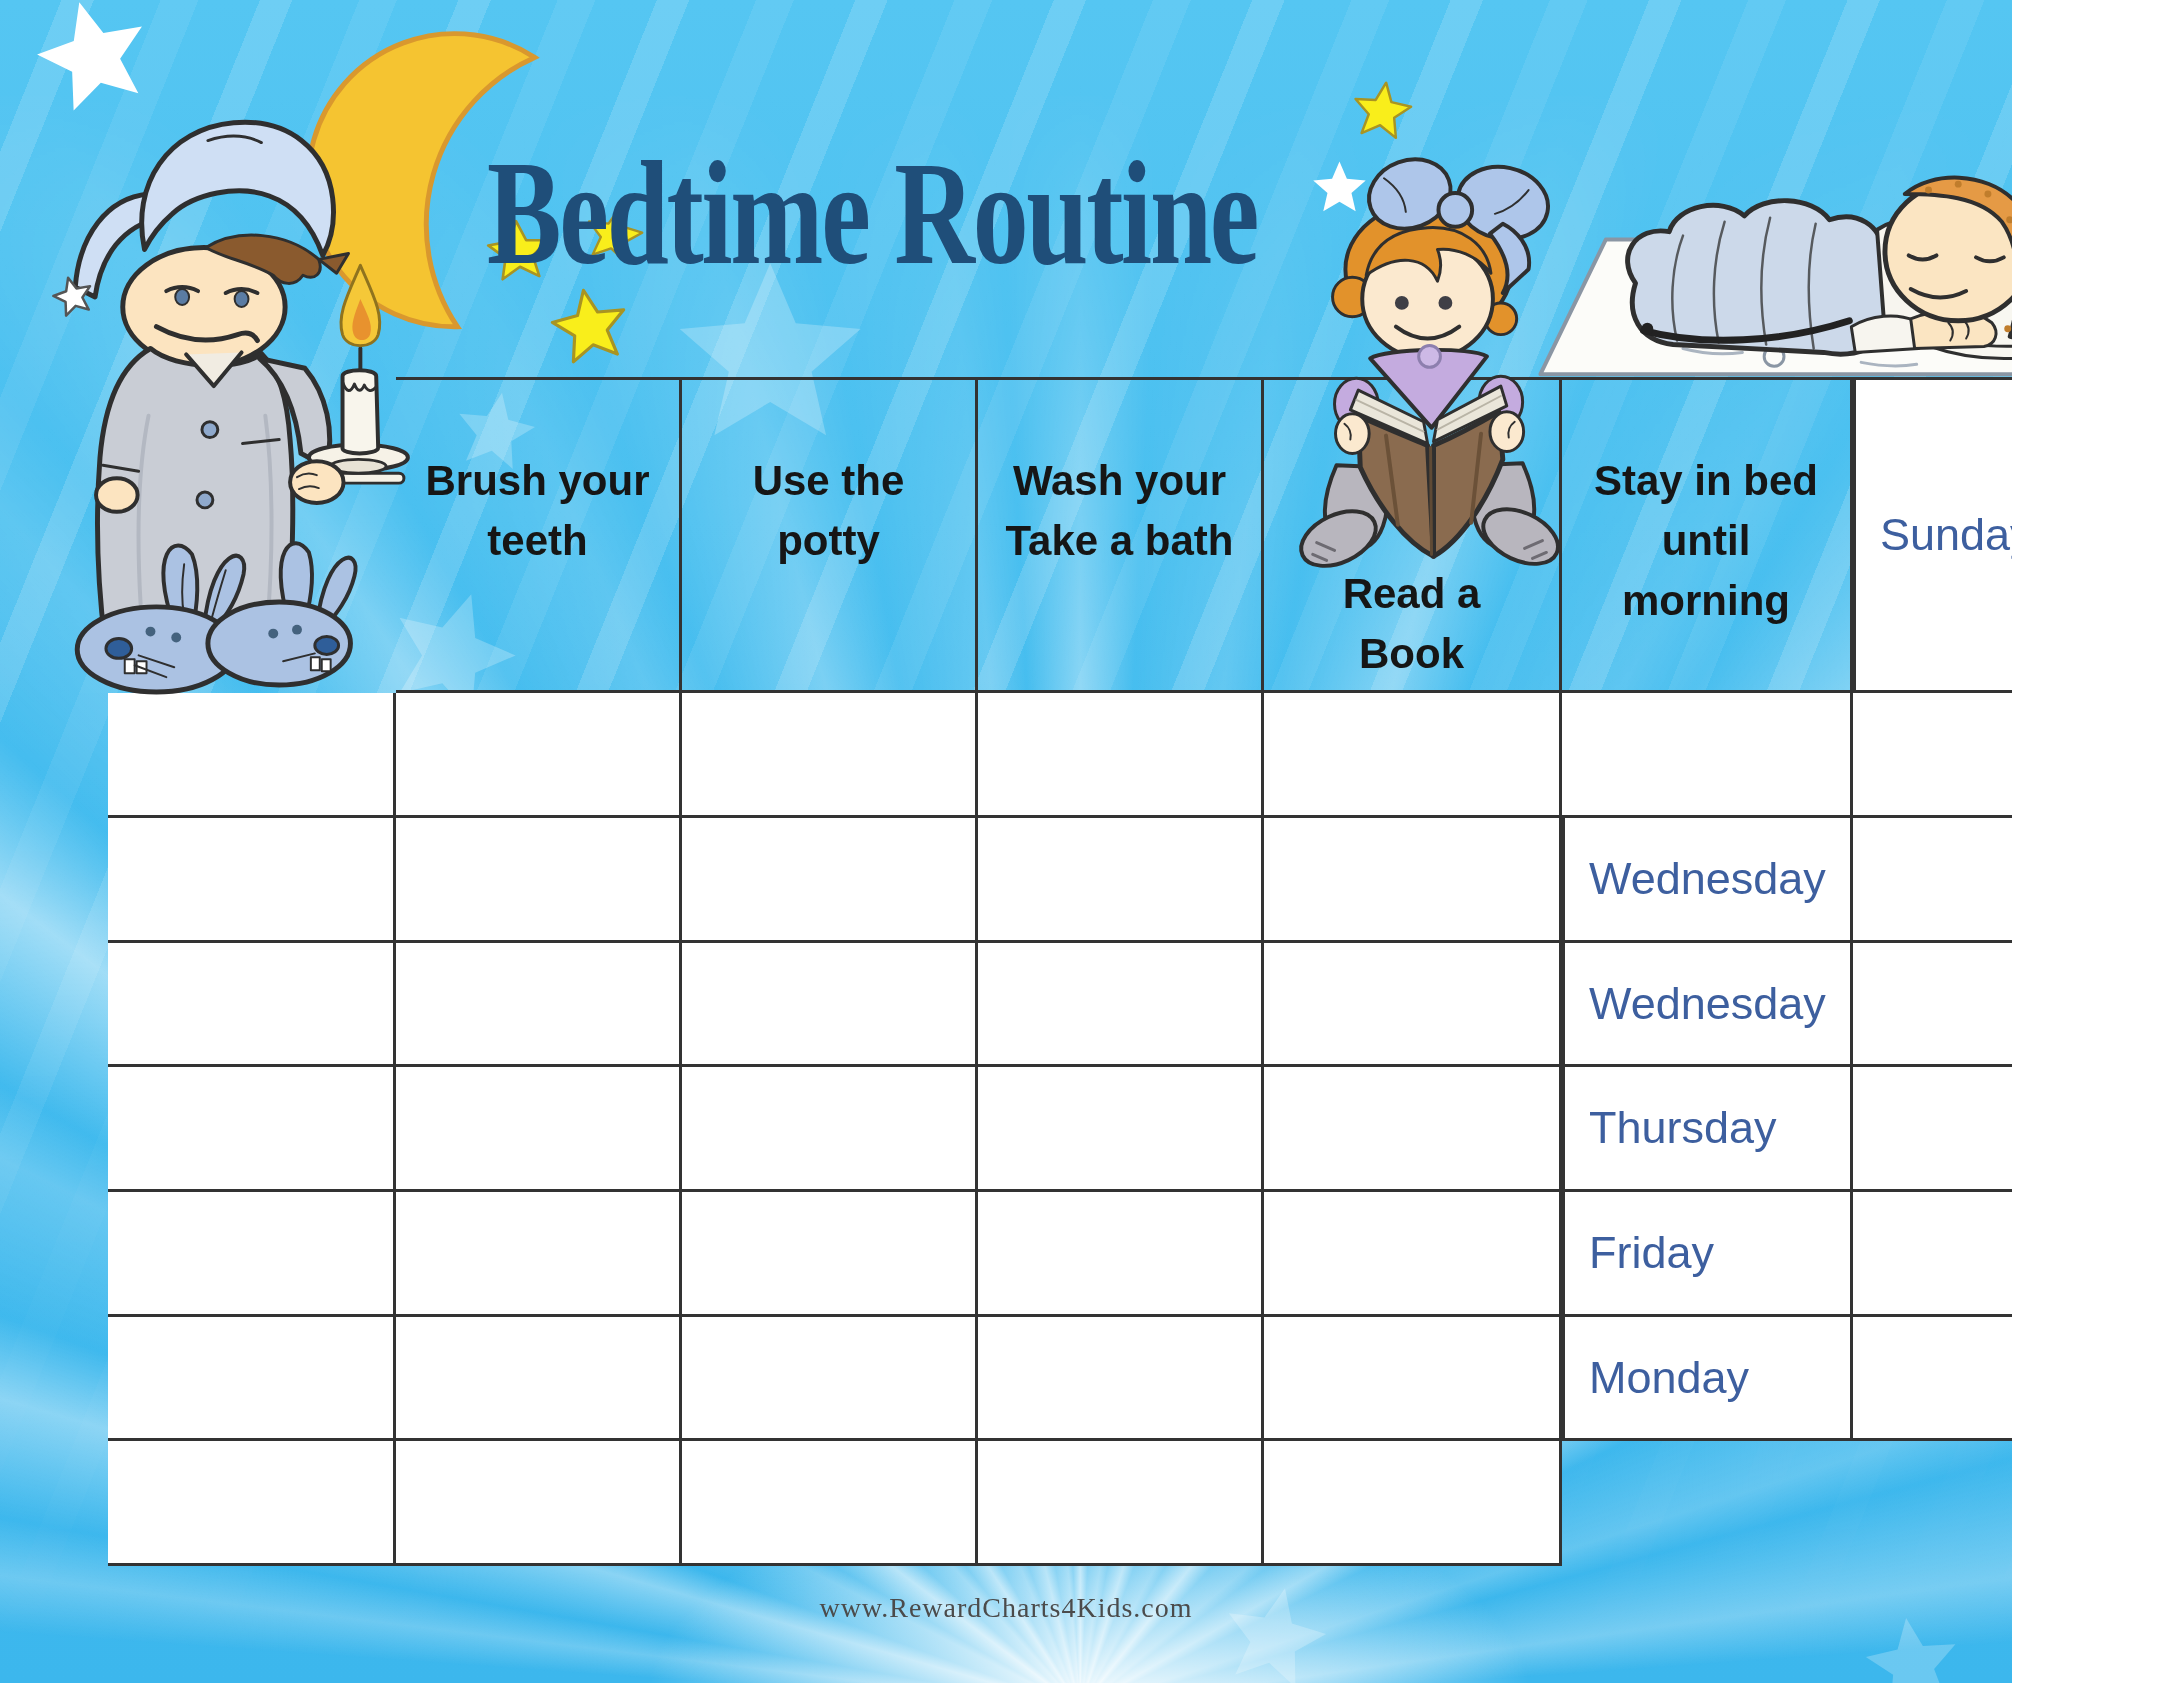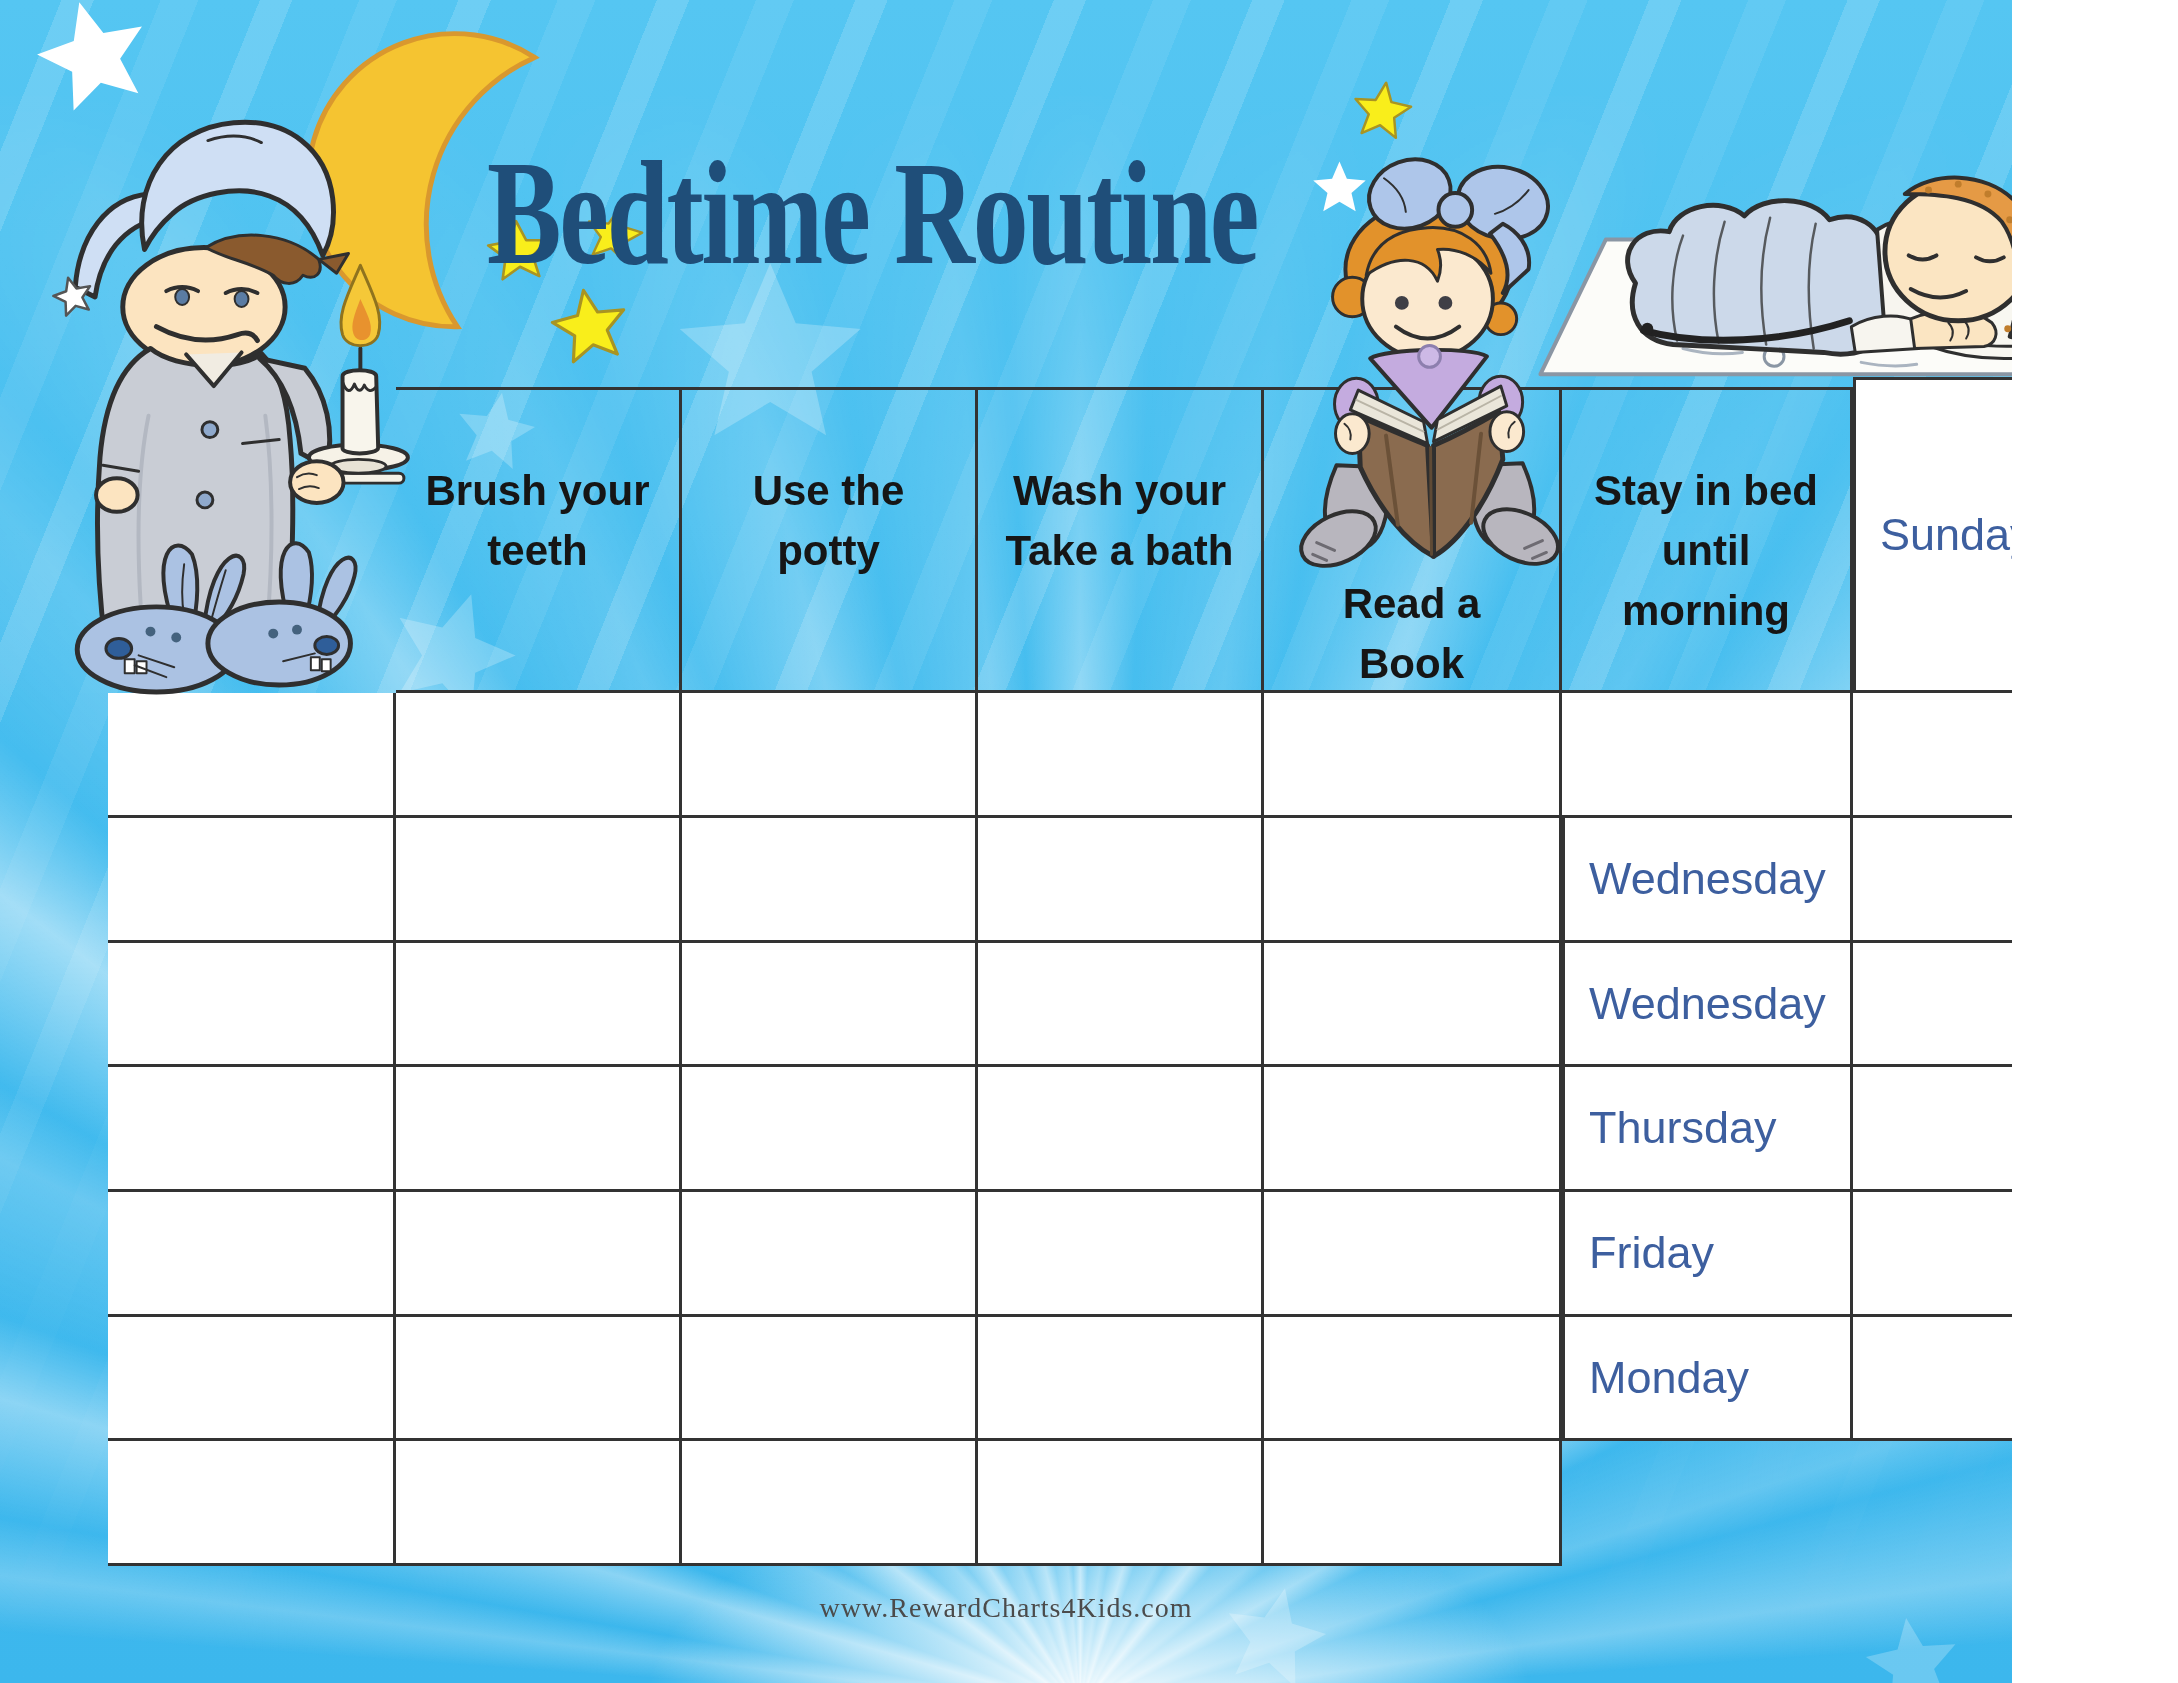--- a/index.html
+++ b/index.html
@@ -21,21 +21,21 @@
       rgba(255,255,255,.40) 346deg,rgba(255,255,255,0) 350deg,rgba(255,255,255,.25) 355deg,rgba(255,255,255,0) 357deg,rgba(255,255,255,.50) 360deg);
     -webkit-mask-image:linear-gradient(to top,#000 45%,rgba(0,0,0,.5) 70%,transparent 95%);mask-image:linear-gradient(to top,#000 45%,rgba(0,0,0,.5) 70%,transparent 95%);}
   .bg-glow{background:radial-gradient(ellipse 614px 297px at 50% 101%,rgba(255,255,255,.95) 0%,rgba(255,255,255,.45) 40%,rgba(255,255,255,0) 72%);}
   .title{position:absolute;left:487px;top:38px;z-index:6;font-family:"Liberation Serif",serif;font-weight:bold;font-size:149px;line-height:149px;letter-spacing:-3px;color:#1f4e79;transform:scaleX(.75);transform-origin:left top;white-space:nowrap;}
   .grid{position:absolute;left:108px;top:377px;width:2008px;height:1187px;z-index:2;display:grid;
         grid-template-columns:288px 286px 296px 286px 298px 291px 262px;
         grid-template-rows:316px 125px 125px 124px 125px 125px 124px 125px;}
   .grid > div{box-sizing:border-box;}
   .corner{border-right:3px solid #333;border-right-color:transparent;} 
   .hcell{border:0 solid #333;border-top-width:3px;border-right-width:3px;border-bottom-width:3px;
-         color:#161616;font-weight:bold;font-size:42px;text-align:center;padding-top:71px;margin-top:10px;}
+         color:#161616;font-weight:bold;font-size:42px;text-align:center;padding-top:71px;}
   .hcell .hline{display:block;line-height:60px;}
   .hcell.low{padding-top:184px;}
   .cell{background:#ffffff;border:0 solid #333;border-right-width:3px;border-bottom-width:3px;}
   .daycell{background:#ffffff;border:0 solid #333;border-left-width:3px;border-right-width:3px;border-bottom-width:3px;
            display:flex;align-items:center;padding-left:24px;color:#3d5f9f;font-size:45px;}
   .daycell.first{border-top-width:3px;}
   .footer{position:absolute;left:0;top:1592px;width:100%;z-index:6;text-align:center;
           font-family:"Liberation Serif",serif;font-size:28px;letter-spacing:1px;color:#4b4b4b;}
   svg.layer{pointer-events:none;}
   .z1{z-index:1;} .z3{z-index:3;}

